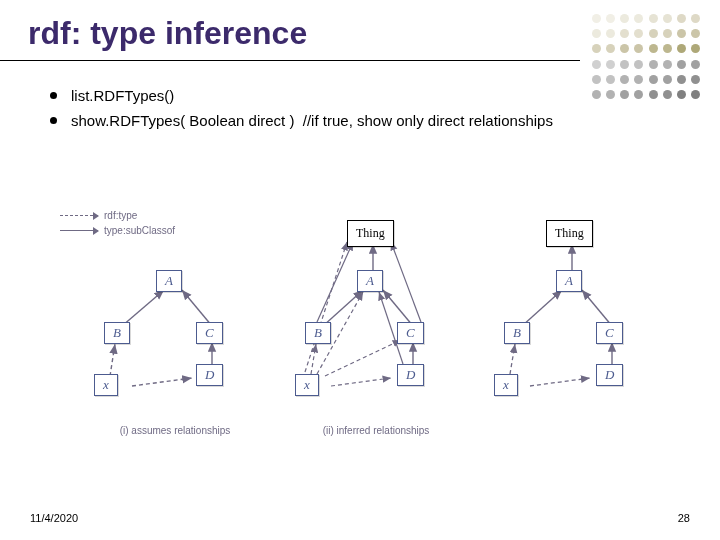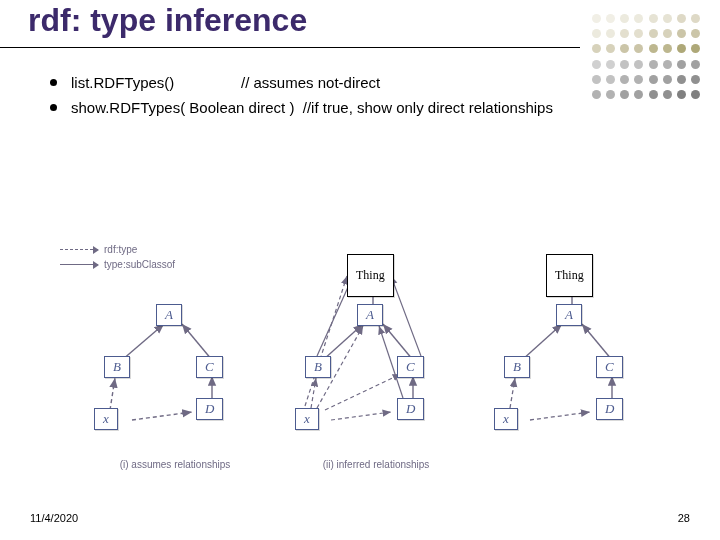--- a/index.html
+++ b/index.html
@@ -6,21 +6,21 @@
   body {
     width: 720px;
     height: 540px;
     background: #fff;
     font-family: Arial, Helvetica, sans-serif;
     position: relative;
     overflow: hidden;
   }
   .title-row {
     position: relative;
-    padding: 2px 0 8px 28px;
+    padding: 15px 0 8px 28px;
     border-bottom: 1px solid #000;
     width: 580px;
   }
   .title {
     font-size: 32px;
     font-weight: bold;
     color: #3c2a6b;
   }
   .dot-grid {
     position: absolute;
@@ -58,21 +58,20 @@
     display: flex; justify-content: space-between;
     font-size: 11px; color: #000;
   }
 
   .diagram-zone {
     position: absolute;
     left: 60px;
     top: 210px;
     width: 610px;
     height: 280px;
-    margin-top: 34px;
   }
   .legend {
     position: absolute;
     left: 0; top: 0;
     font-size: 10px;
     color: #6f6a84;
   }
   .legend-row { display:flex; align-items:center; gap:6px; margin-bottom:4px; }
   .arrow-dashed, .arrow-solid {
     width: 38px; height: 0;
@@ -100,21 +99,21 @@
     border: 1.5px solid;
     font-family: Georgia, 'Times New Roman', serif;
     font-style: italic;
     font-size: 13px;
     background: #fff;
     padding: 2px 8px;
     text-align: center;
     color: #4c5b8f;
     box-shadow: 1px 1px 0 rgba(0,0,0,.15);
   }
-  .thing { border-color: #000; color:#000; font-style: normal; font-size:12px; padding:13px 8px; }
+  .thing { border-color: #000; color:#000; font-style: normal; font-size:12px; padding:5px 8px; }
   .blue { border-color: #4c5b8f; }
   .caption {
     position: absolute;
     font-size: 10px;
     color: #6f6a84;
     bottom: -10px;
     width: 186px;
     text-align: center;
   }
   .panel.p3 .caption { text-align: left; left: 48px; width: 160px; bottom: -18px; }
@@ -179,21 +178,20 @@
     <span style="background: rgb(144, 144, 144);"></span>
     <span style="background: rgb(144, 144, 144);"></span>
     <span style="background: rgb(128, 128, 128);"></span>
     <span style="background: rgb(128, 128, 128);"></span>
   </div>
 
 <div class="bullets">
   <div class="bullet-line">
     <span class="disc"></span>
     <span class="seg1">list.RDFTypes()</span>
-    <span>// assumes not-direct</span>
   </div>
   <div class="bullet-line">
     <span class="disc"></span>
     <span><span>show.RDFTypes( Boolean direct )</span>&nbsp;&nbsp;<span>//if true, show only direct relationships</span></span>
   </div>
 </div>
 
 <div class="diagram-zone">
 
   <div class="legend">

